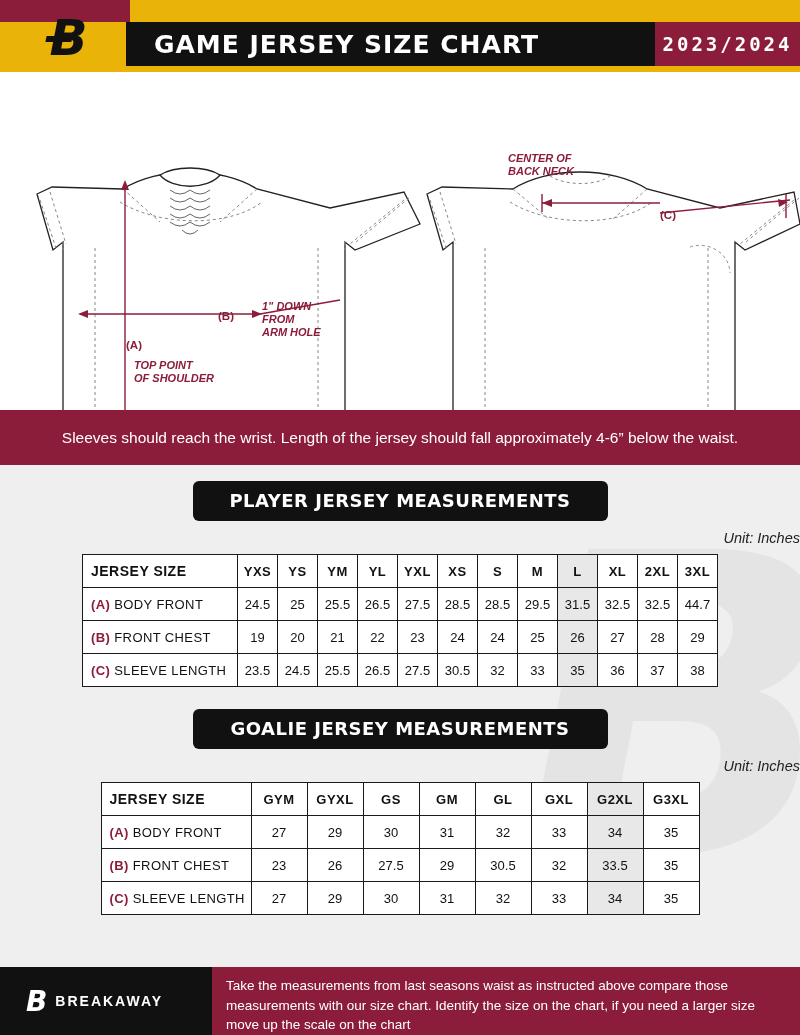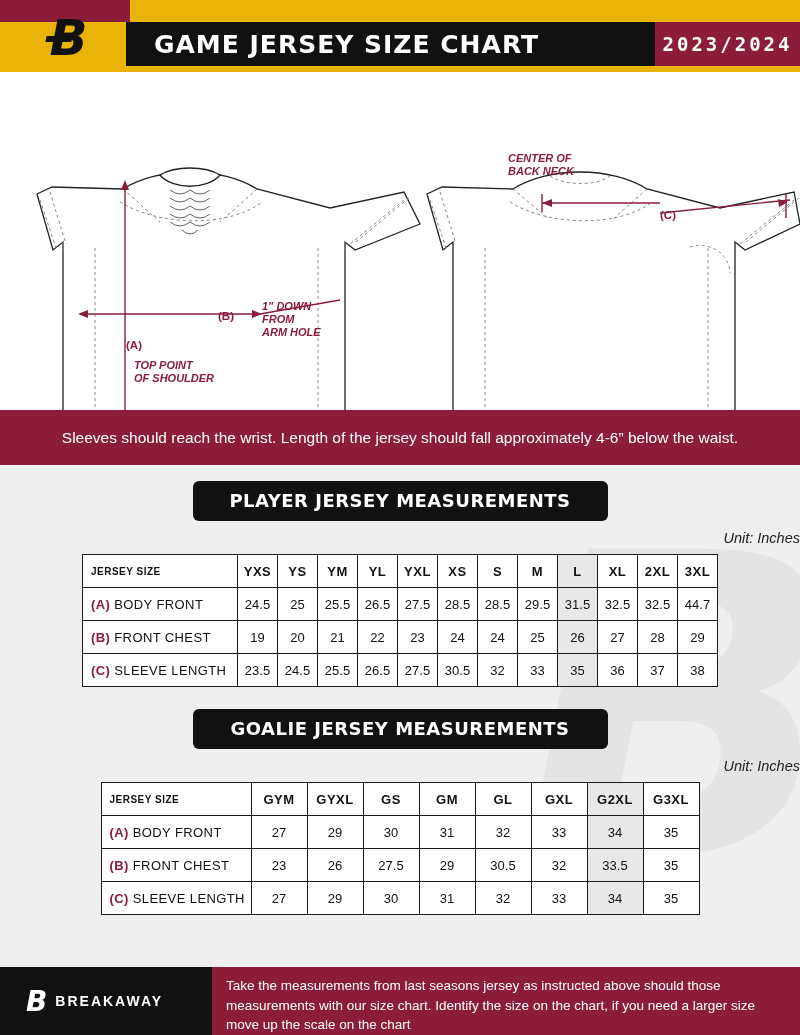--- a/index.html
+++ b/index.html
@@ -158,21 +158,21 @@
     padding-left: 8px;
     letter-spacing: 0.4px;
     white-space: nowrap;
   }
   .tag {
     color: #8c1d3a;
     font-weight: bold;
     margin-right: 4px;
   }
   .hdr td { font-size: 13px; letter-spacing: 0.5px; }
-  .hdr .sizehdr { font-weight: bold; font-size: 10px; }
+  .hdr .sizehdr { font-weight: bold; font-size: 14px; }
   .hl { background: #e8e8e8; }
 
   
   .footer {
     position: absolute;
     left: 0; bottom: 0;
     width: 800px;
     height: 68px;
     display: flex;
     z-index: 3;
@@ -451,14 +451,14 @@
         </tr>
       </tbody>
   </table>
 </div>
 
 <div class="footer">
   <div class="footer-logo">
     <span class="fb">B</span>
     <span class="fname">BREAKAWAY</span>
   </div>
-  <div class="footer-text">Take the measurements from last seasons jersey as instructed above should those measurements  with our size chart. Identify the size on the chart, if you need a larger size move up the scale on the chart</div>
+  <div class="footer-text">Take the measurements from last seasons waist as instructed above compare those measurements  with our size chart. Identify the size on the chart, if you need a larger size move up the scale on the chart</div>
 </div>
 
 </body></html>

